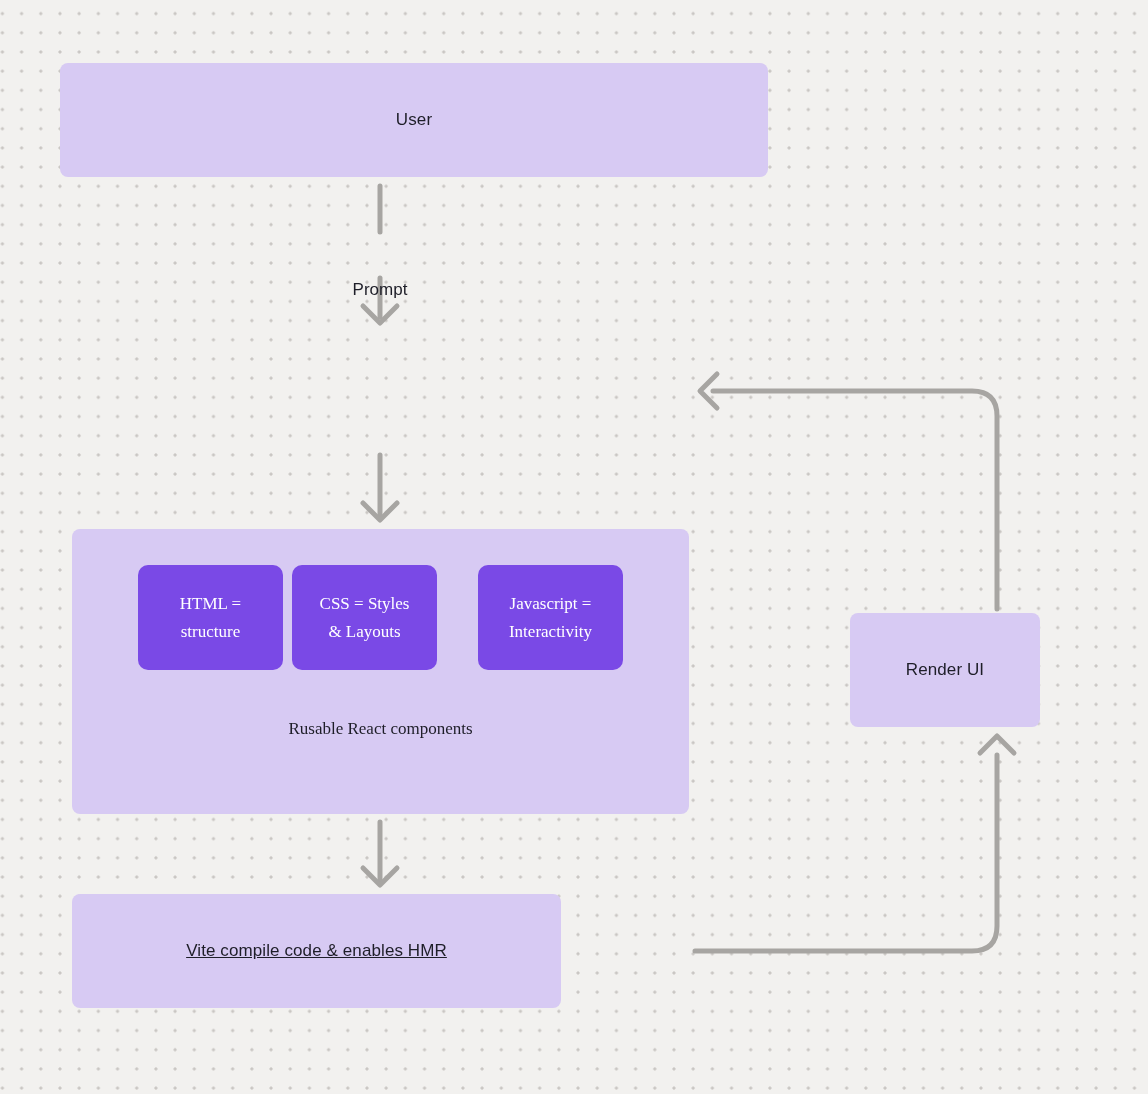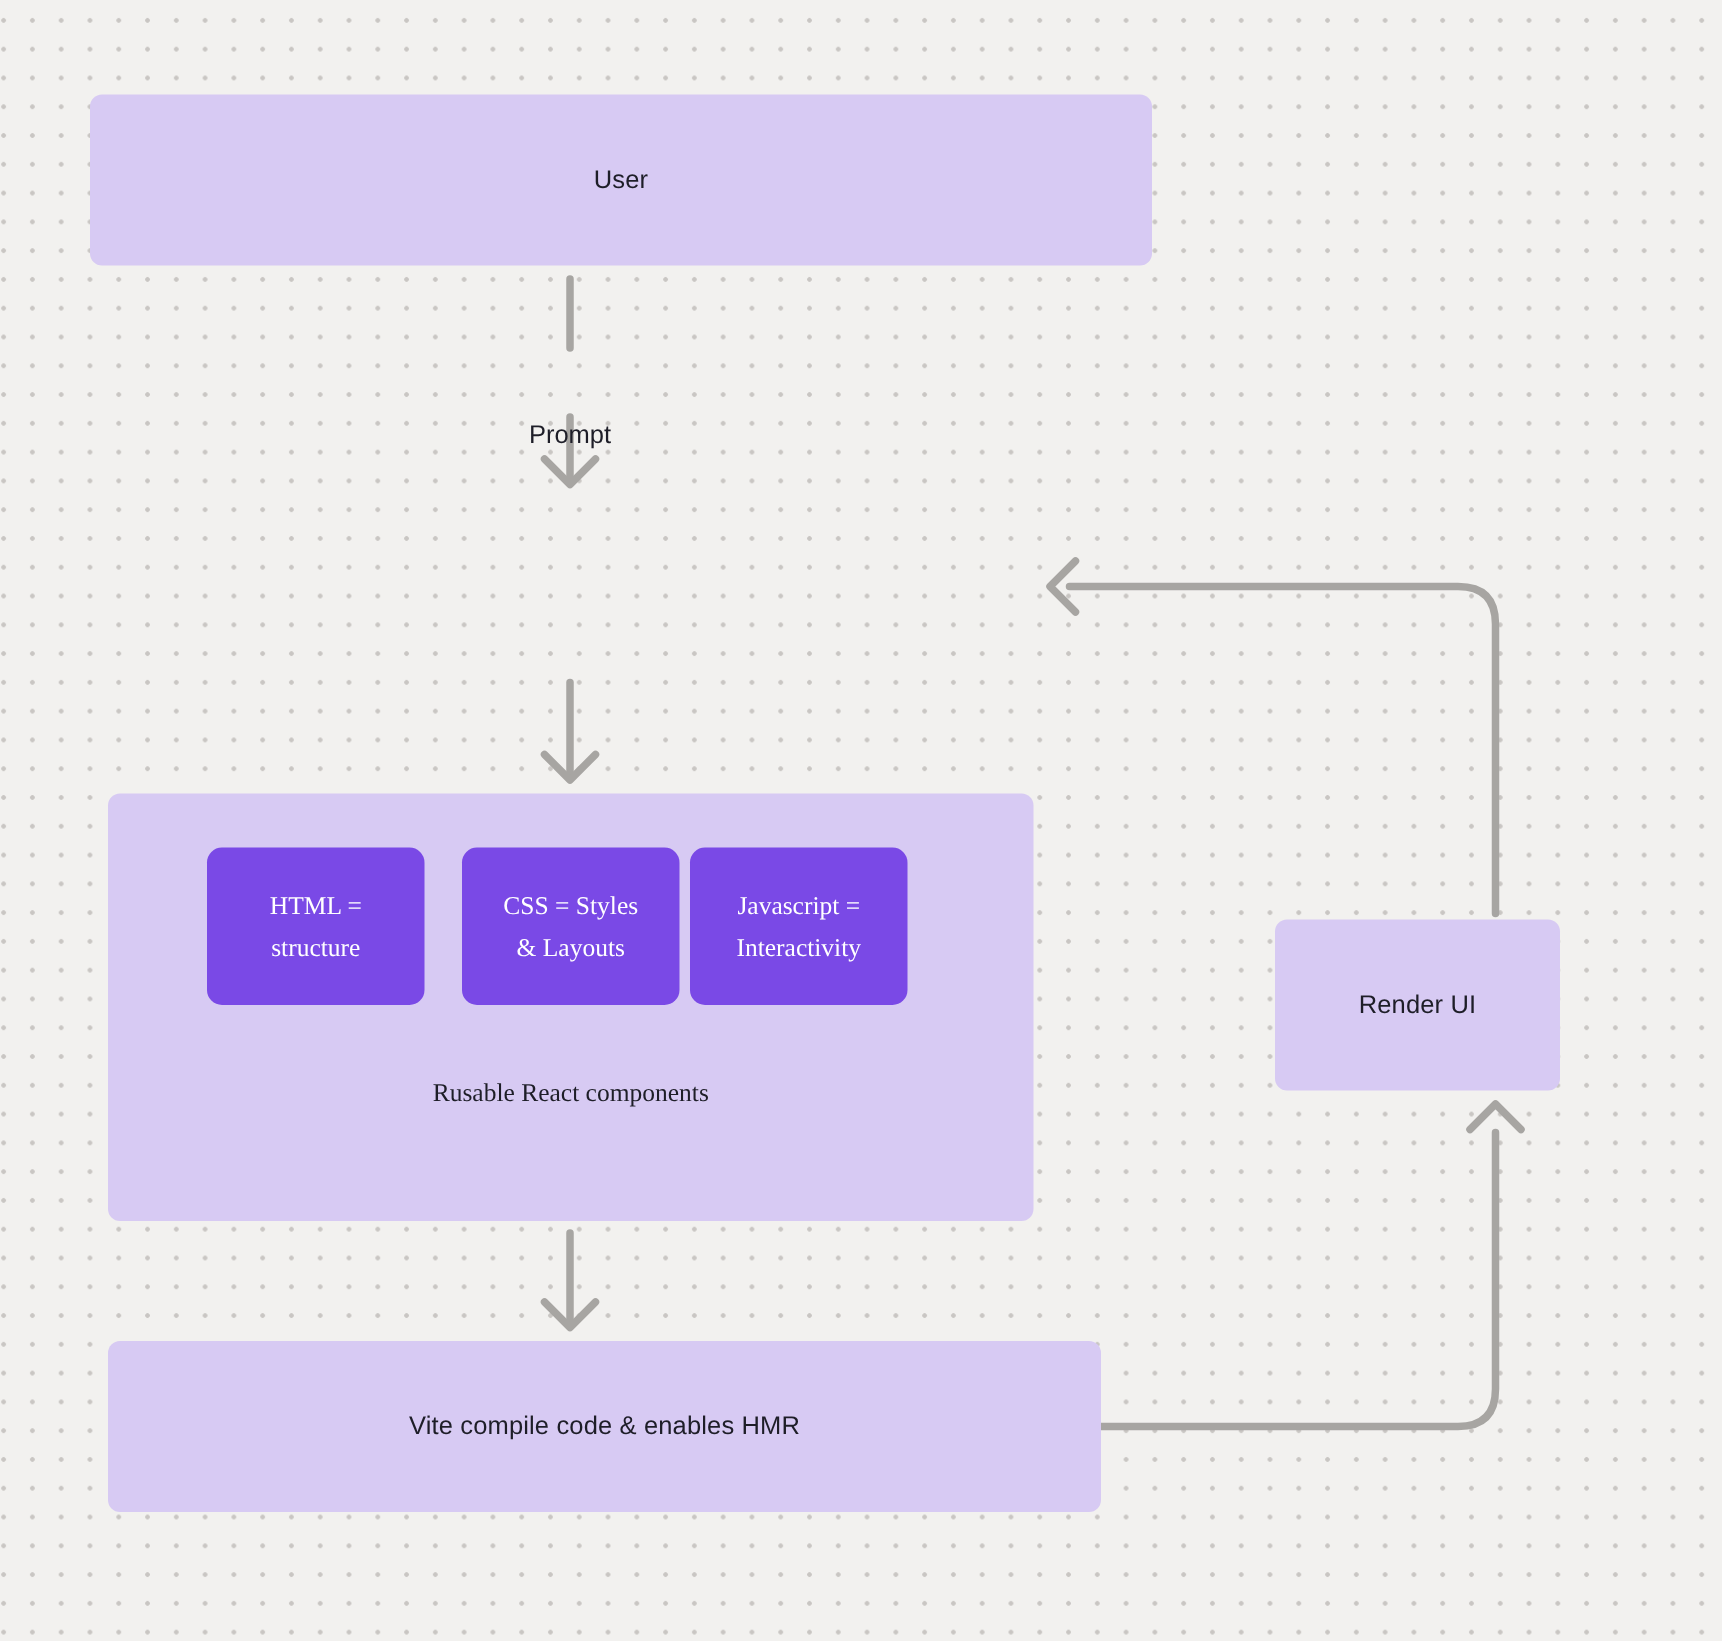--- a/index.html
+++ b/index.html
@@ -48,21 +48,21 @@
     text-align: center;
     border-radius: 8px;
     background: var(--node-fill);
     color: var(--text-dark);
     font-size: 17px;
     font-weight: 500;
     letter-spacing: 0.1px;
   }
   .node-user  { left: 60px; top: 63px;  width: 708px; height: 114px; }
   .node-webapp{ left: 72px; top: 333px; width: 617px; height: 114px; }
-  .node-vite  { left: 72px; top: 894px; width: 662px; height: 114px; }
+  .node-vite  { left: 72px; top: 894px; width: 489px; height: 114px; text-decoration: underline; }
   .node-render{ left: 850px; top: 613px; width: 190px; height: 114px; border-radius: 8px; }
   .group {
     position: absolute;
     left: 72px; top: 529px;
     width: 617px; height: 285px;
     border-radius: 8px;
     background: var(--node-fill);
     font-family: Liberation Serif, serif;
   }
   .chip {
@@ -75,22 +75,22 @@
     display: flex;
     flex-direction: column;
     align-items: center;
     justify-content: center;
     text-align: center;
     font-size: 17px;
     font-weight: 500;
     line-height: 28px;
   }
   .chip-html { left: 66px; }
-  .chip-css  { left: 236px; }
-  .chip-js   { left: 388px; text-align: right; }
+  .chip-css  { left: 220px; }
+  .chip-js   { left: 406px; text-align: right; }
   .group-caption {
     position: absolute;
     left: 0; top: 190px;
     width: 100%;
     text-align: center;
     color: var(--text-dark);
     font-size: 17px;
     font-weight: 500;
   }
   .edge-label {

